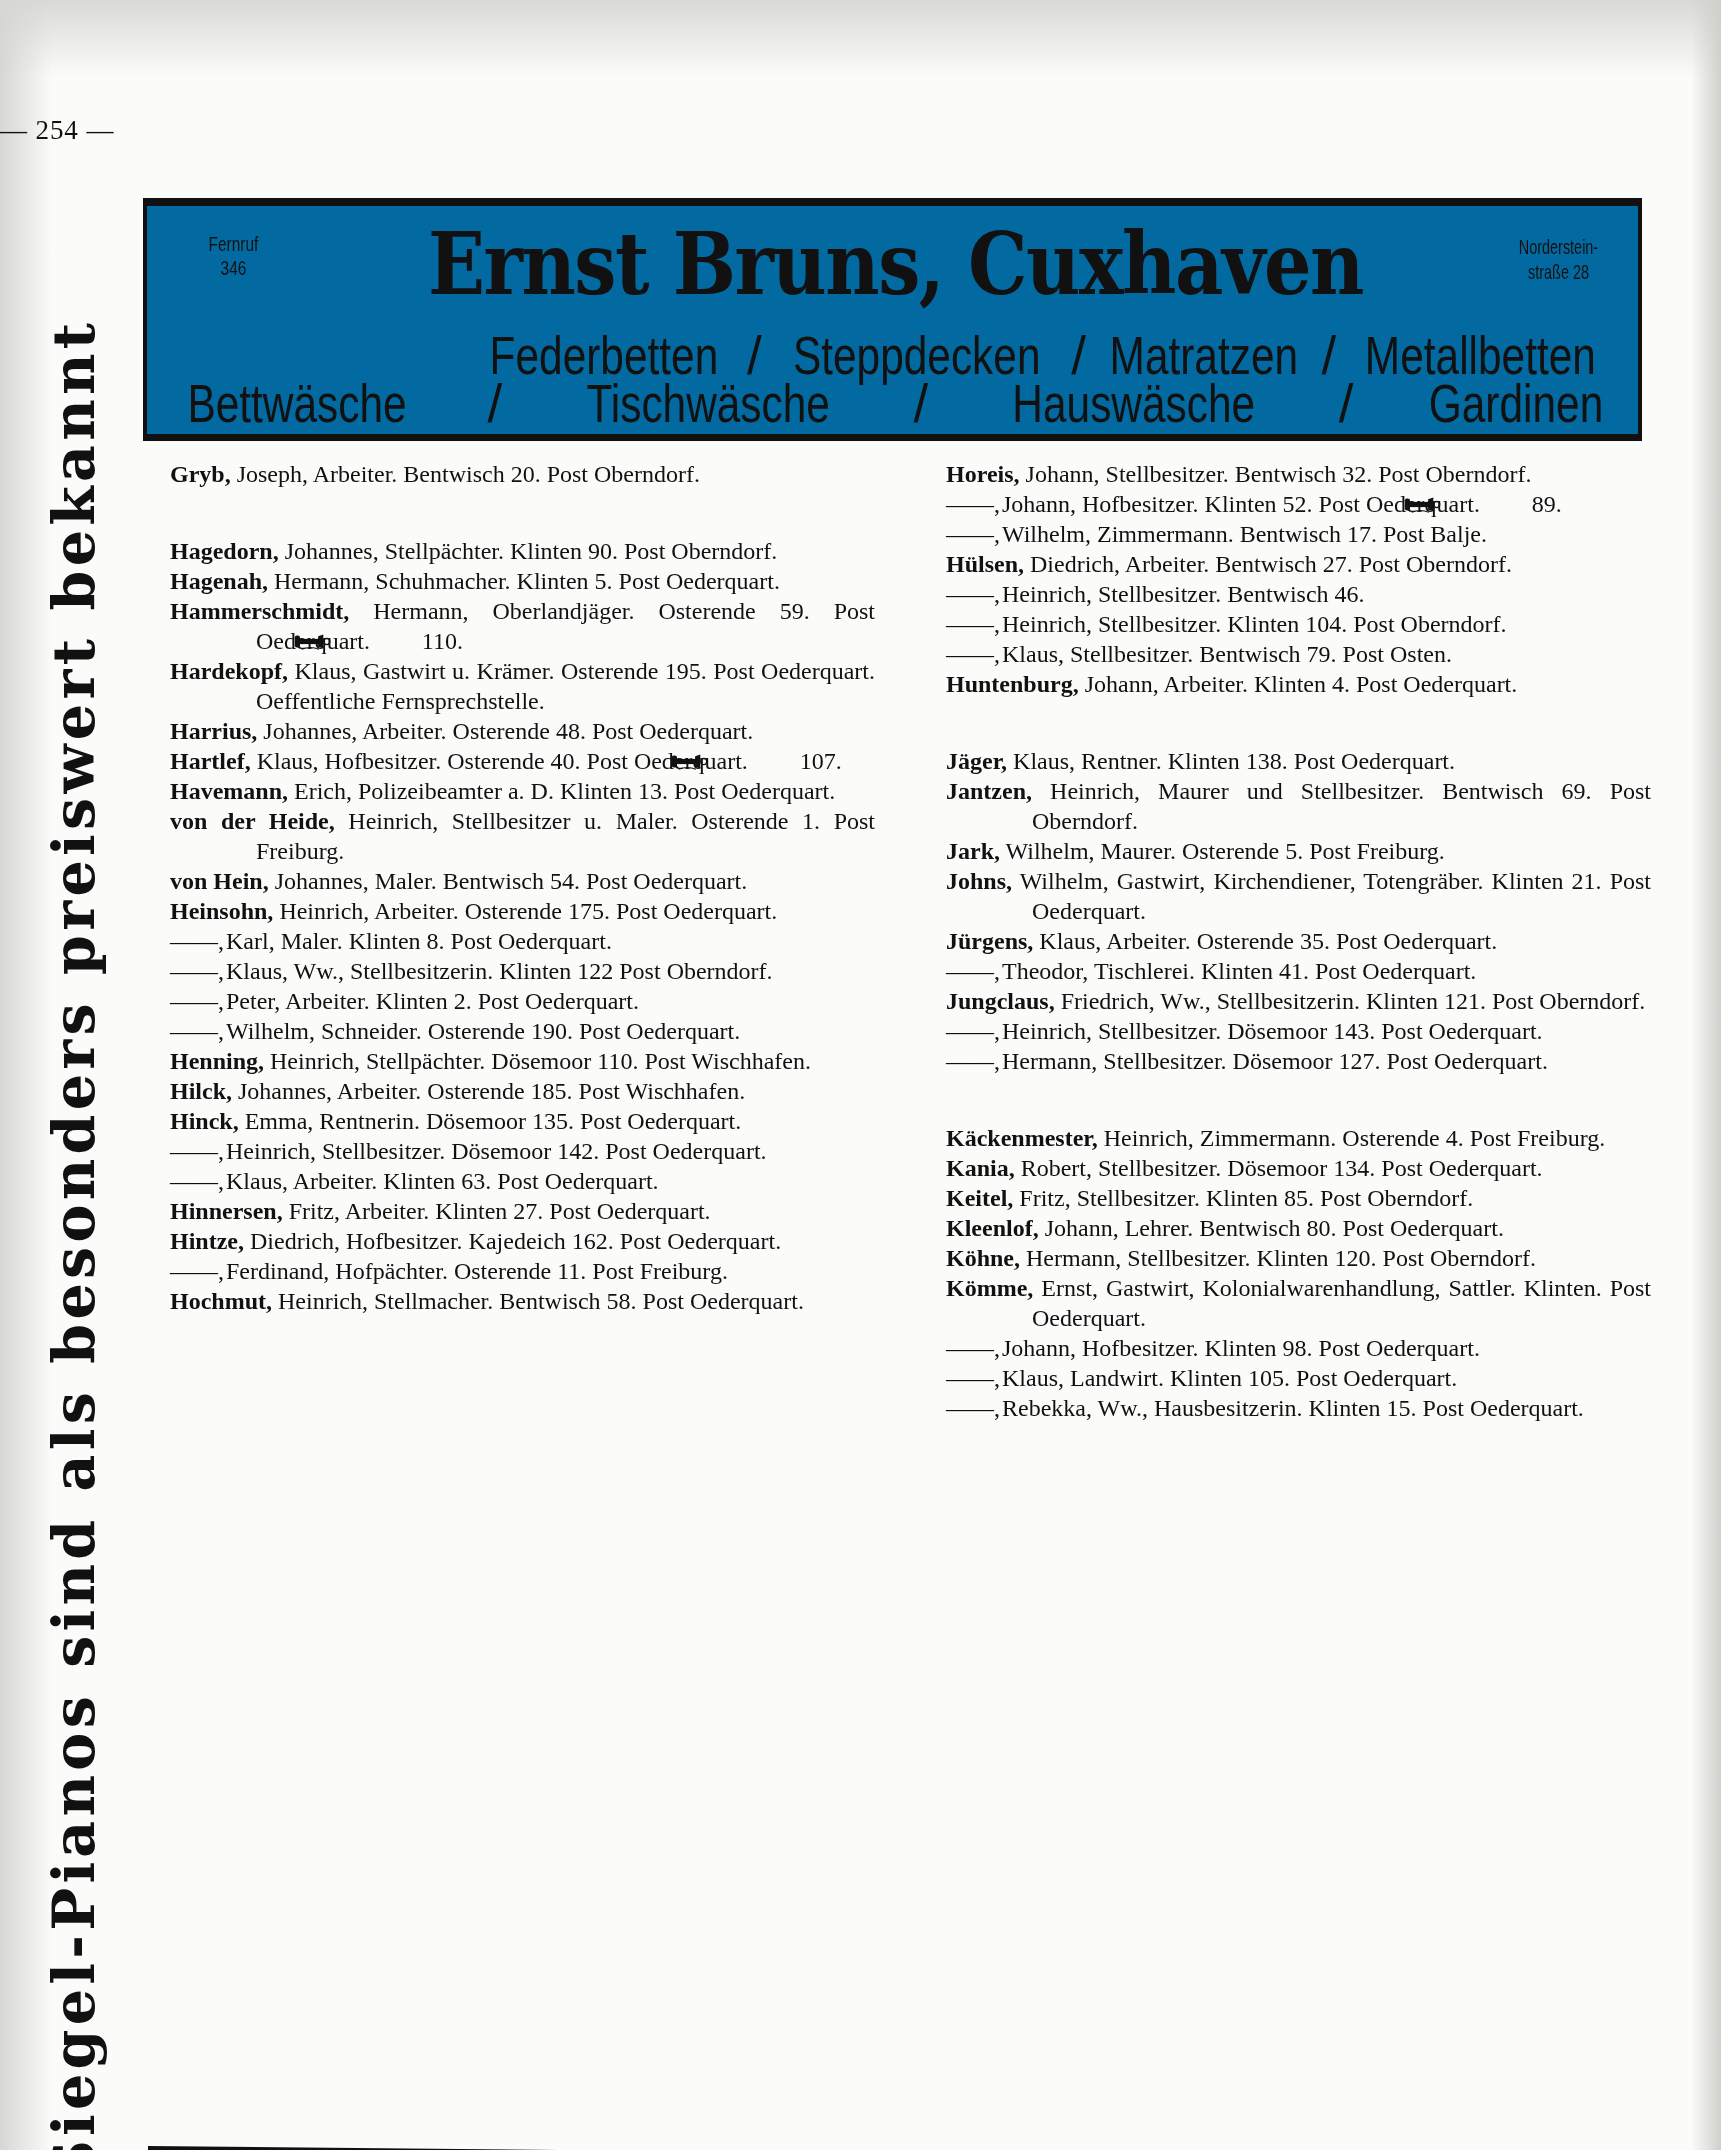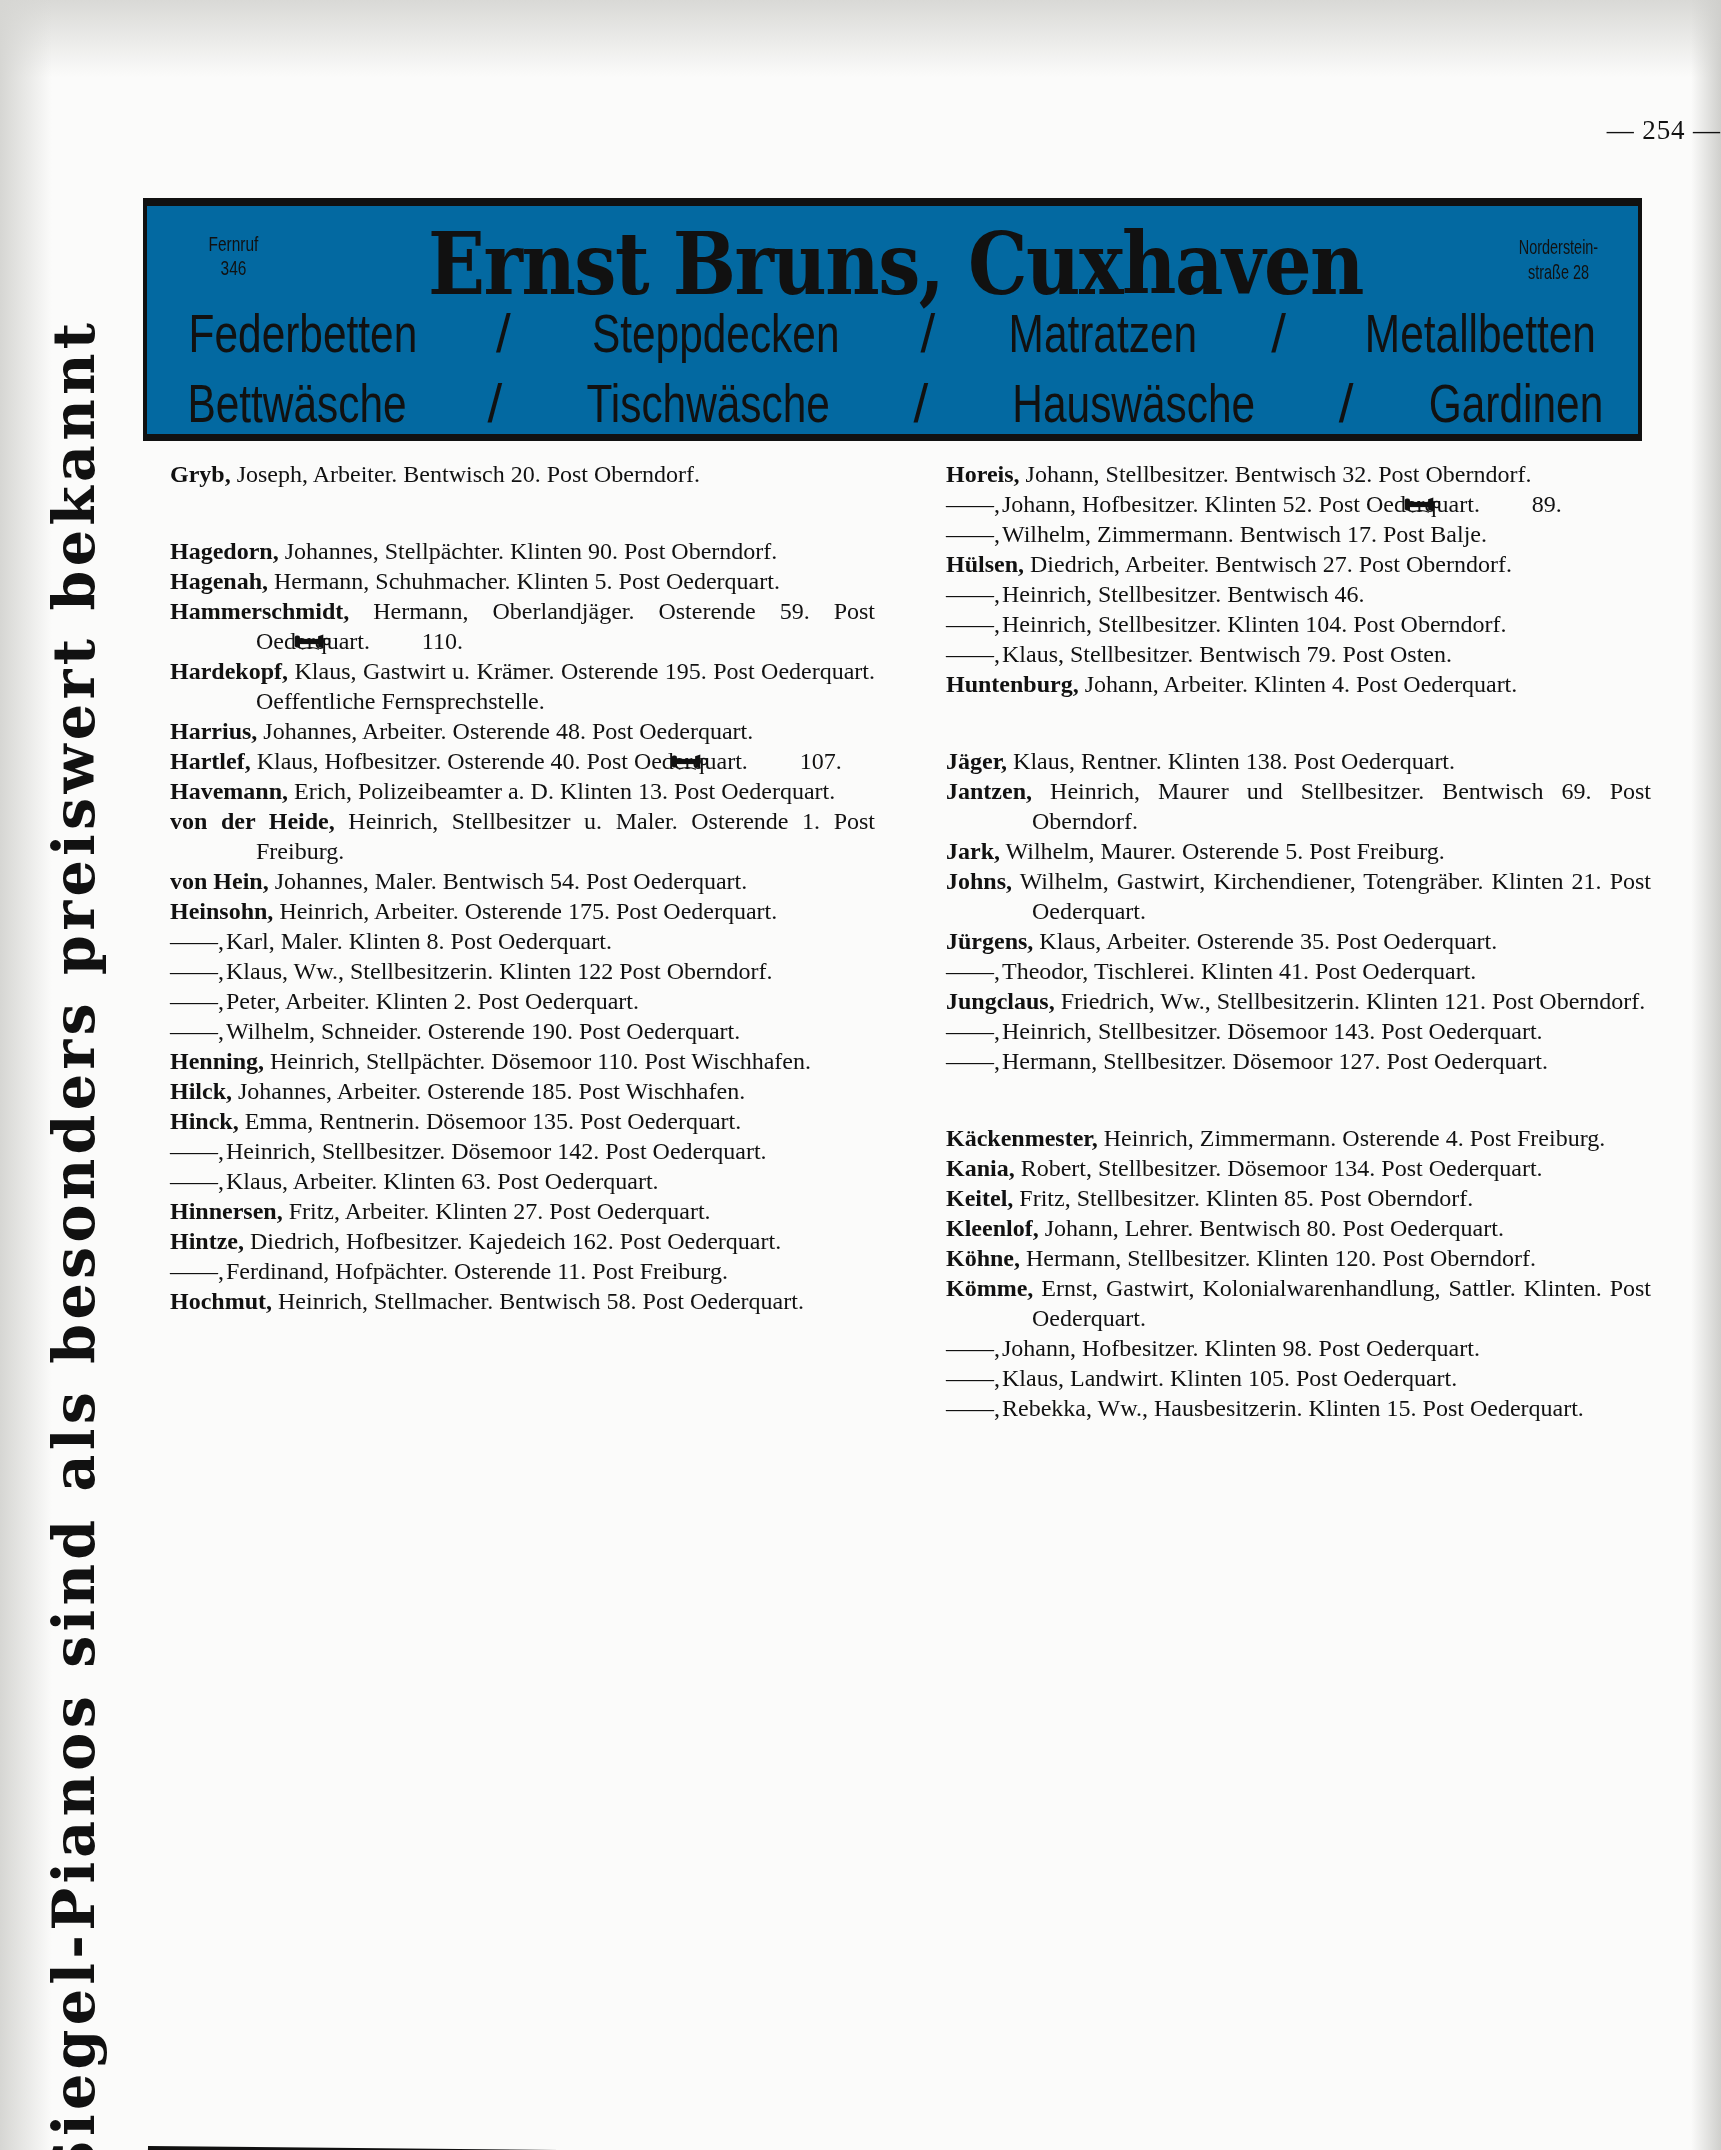--- a/index.html
+++ b/index.html
@@ -16,21 +16,21 @@
   .paper-edge-left {
     position: absolute; left: 0; top: 0; width: 52px; height: 2506px;
     background: linear-gradient(90deg, #d6d6d3, rgba(251,251,250,0));
   }
   .paper-edge-right {
     position: absolute; right: 0; top: 0; width: 30px; height: 2506px;
     background: linear-gradient(270deg, #cfcfcc, rgba(251,251,250,0));
   }
   .page-number {
     position: absolute; left: 0; width: 1721px; top: 115px;
-    text-align: right; font-family: "Liberation Serif", serif;
+    text-align: left; font-family: "Liberation Serif", serif;
     font-size: 27px; letter-spacing: 0.9px;
   }
   
   .side-ad {
     position: absolute; left: 41px; top: 2321px;
     width: 2142px; height: 65px;
     transform-origin: 0 0; transform: rotate(-90deg);
     font-family: "DejaVu Serif", serif; font-weight: bold;
     font-size: 57px; line-height: 65px; letter-spacing: 4.3px;
     white-space: nowrap; text-align: center;
@@ -58,21 +58,21 @@
     font-family: "Liberation Sans", sans-serif;
     font-size: 20.6px; line-height: 25px; text-align: center;
     transform: scaleX(0.7); transform-origin: center;
   }
   .top-ad .goods-row {
     position: absolute; left: 13px; right: 13px;
     display: flex; justify-content: space-between; align-items: baseline;
     font-family: "Liberation Sans", sans-serif;
     font-size: 53px; line-height: 56px;
   }
-  .top-ad .goods-row.r1 { top: 100px; }
+  .top-ad .goods-row.r1 { top: 122px; justify-content: flex-end; }
   .top-ad .goods-row.r2 { top: 170px; }
   .goods-row .g { transform: scaleX(0.8); display: inline-block; }
   .goods-row .sep { display: inline-block; font-weight: normal; }
 
   
   .column {
     position: absolute; top: 459px;
     font-family: Liberation Serif, serif;
     font-size: 24px; line-height: 30px;
   }

